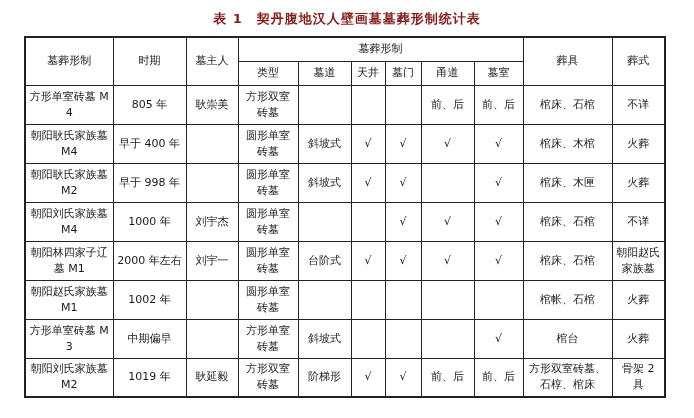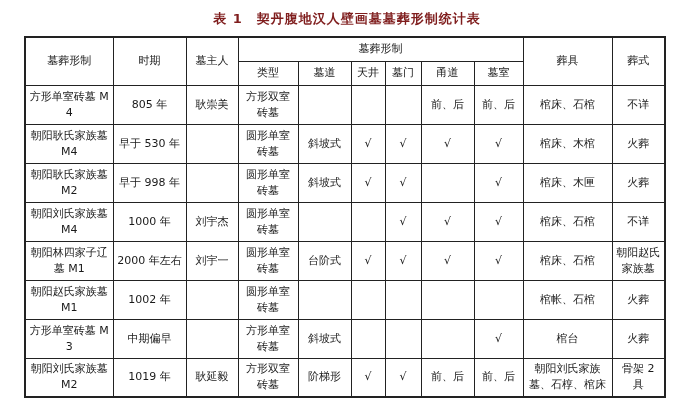--- a/index.html
+++ b/index.html
@@ -98,21 +98,21 @@
           <td></td>
           <td></td>
           <td></td>
           <td>前、后</td>
           <td>前、后</td>
           <td>棺床、石棺</td>
           <td>不详</td>
         </tr>
         <tr>
           <td>朝阳耿氏家族墓 M4</td>
-          <td>早于 530 年</td>
+          <td>早于 400 年</td>
           <td></td>
           <td>圆形单室砖墓</td>
           <td>斜坡式</td>
           <td>√</td>
           <td>√</td>
           <td>√</td>
           <td>√</td>
           <td>棺床、木棺</td>
           <td>火葬</td>
         </tr>
@@ -184,18 +184,18 @@
         <tr>
           <td>朝阳刘氏家族墓 M2</td>
           <td>1019 年</td>
           <td>耿延毅</td>
           <td>方形双室砖墓</td>
           <td>阶梯形</td>
           <td>√</td>
           <td>√</td>
           <td>前、后</td>
           <td>前、后</td>
-          <td>朝阳刘氏家族墓、石椁、棺床</td>
+          <td>方形双室砖墓、石椁、棺床</td>
           <td>骨架 2 具</td>
         </tr>
       </tbody>
   </table>
 </div>
 
 </body></html>

